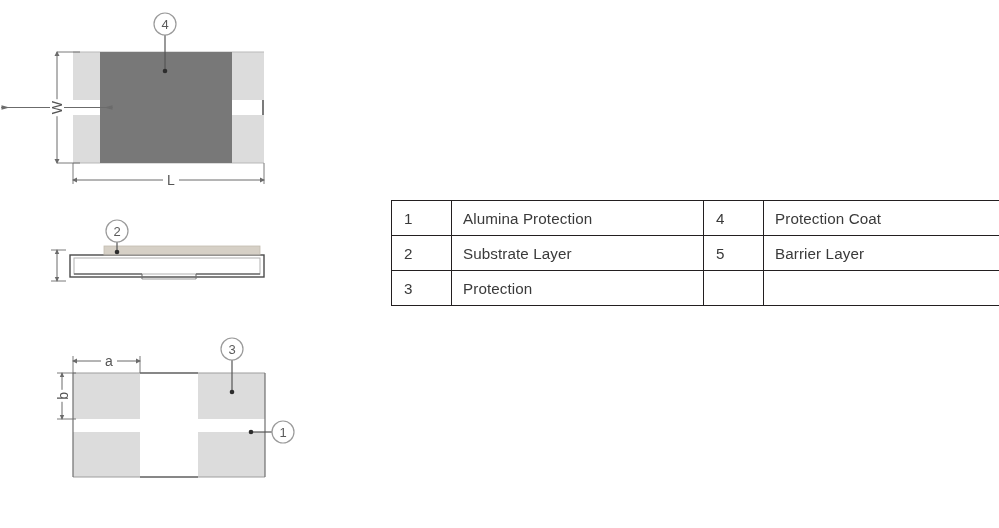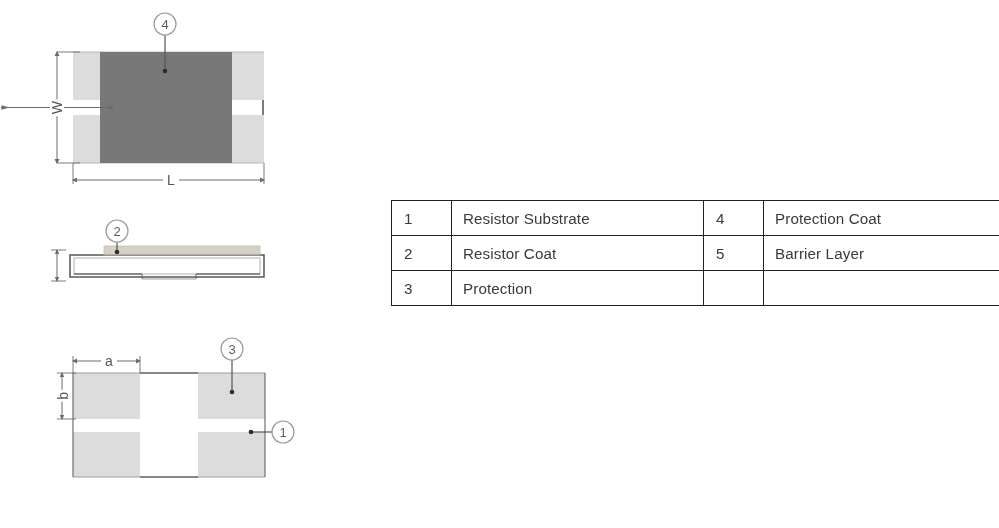--- a/index.html
+++ b/index.html
@@ -203,27 +203,27 @@
 
   <div class="dim-label vertical" style="left:50px; top:99px; padding:2px 0;">W</div>
   <div class="dim-label" style="left:163px; top:173px; padding:0 4px;">L</div>
   <div class="dim-label" style="left:101px; top:354px; padding:0 4px;">a</div>
   <div class="dim-label vertical" style="left:56px; top:390px; padding:2px 0;">b</div>
 
   <table class="legend-table">
     <tbody>
       <tr>
         <td class="num">1</td>
-        <td class="name">Resistor Substrate</td>
+        <td class="name">Alumina Protection</td>
         <td class="num2">4</td>
         <td class="name2">Protection Coat</td>
       </tr>
       <tr>
         <td class="num">2</td>
-        <td class="name">Resistor Coat</td>
+        <td class="name">Substrate Layer</td>
         <td class="num2">5</td>
         <td class="name2">Barrier Layer</td>
       </tr>
       <tr>
         <td class="num">3</td>
         <td class="name">Protection</td>
         <td class="num2"></td>
         <td class="name2"></td>
       </tr>
     </tbody>

